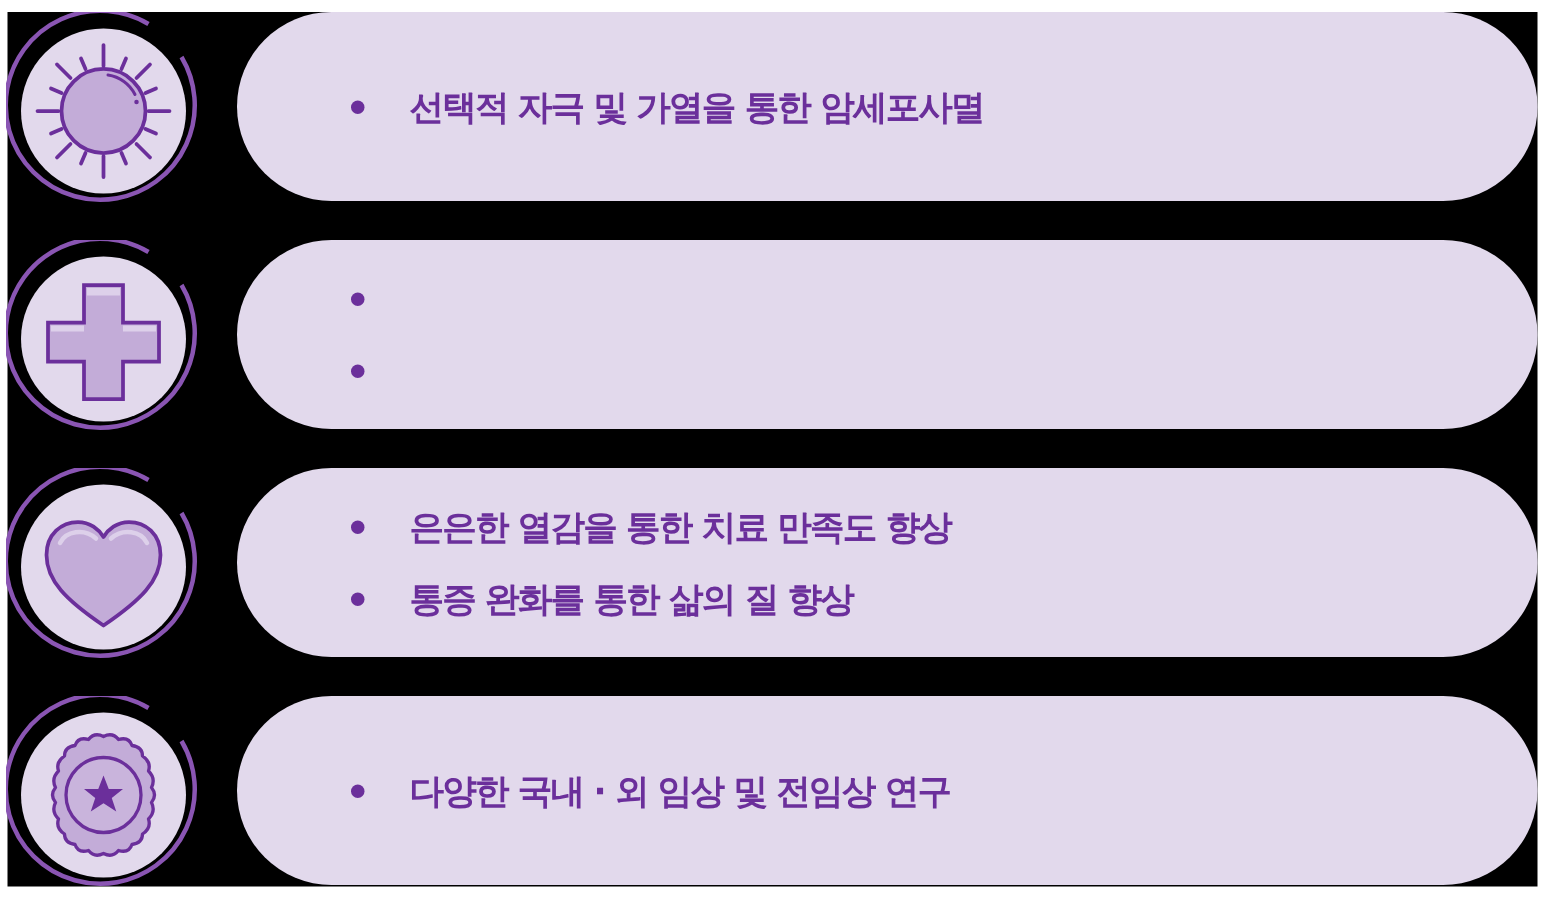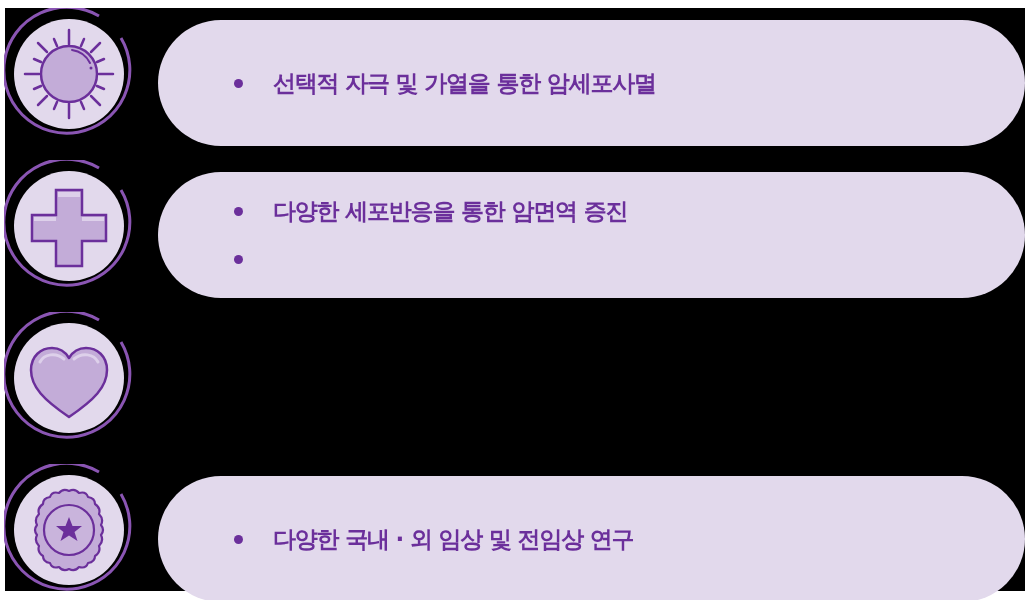--- a/index.html
+++ b/index.html
@@ -21,21 +21,21 @@
     left: 0; width: 1030px; height: 126px;
   }
   .icon-wrap {
     position: absolute;
     left: 4px; top: 0px;
     width: 130px; height: 130px;
   }
   .icon-wrap svg { display: block; }
   .pill {
     position: absolute;
-    left: 158px; top: 12px;
+    left: 158px; top: 0;
     width: 867px; height: 126px;
     background: #e2d9ec;
     border-radius: 63px;
   }
   .bullets {
     position: absolute;
     left: 70px; top: 0; right: 40px; bottom: 0;
     display: flex; flex-direction: column; justify-content: center;
     list-style: none; margin: 0; padding: 0;
   }
@@ -106,38 +106,49 @@
       <path d="M 52 30 H 78 V 55 H 102 V 81 H 78 V 106 H 52 V 81 H 28 V 55 H 52 Z" fill="#c3acd8" stroke="#6b2f9b" stroke-width="2.5" stroke-linejoin="miter"></path>
       <rect x="54" y="32" width="22" height="5" fill="#ddd0ea"></rect>
       <rect x="30" y="57" width="22" height="4" fill="#ddd0ea"></rect>
       <rect x="78" y="57" width="22" height="4" fill="#ddd0ea"></rect>
     </svg>
   </div>
   <div class="pill">
     <ul class="bullets">
       <li class="bullet">
           <span class="dot"></span>
-          <span>다양한 세포반응을 통한 암면역 증진</span>
         </li>
       <li class="bullet">
           <span class="dot"></span>
         </li>
     </ul>
   </div>
 </div>
 
 <div class="row" style="top:312px;">
   <div class="icon-wrap">
     <svg width="130" height="130" viewBox="0 0 130 130">
       <path d="M 95 8 A 63 63 0 1 0 117 30" fill="none" stroke="#8a55b3" stroke-width="3"></path>
       <circle cx="65" cy="66" r="55" fill="#e2d9ec"></circle>
       <path d="M 65 105 C 40 88 27 75 27 58 C 27 44 37 36 48 36 C 56 36 62 41 65 46 C 68 41 74 36 82 36 C 93 36 103 44 103 58 C 103 75 90 88 65 105 Z" fill="#c3acd8" stroke="#6b2f9b" stroke-width="2.5" stroke-linejoin="round"></path>
       <path d="M 36 50 C 40 42 52 40 60 47" fill="none" stroke="#ddd0ea" stroke-width="3" stroke-linecap="round"></path>
       <path d="M 70 47 C 78 40 90 42 94 50" fill="none" stroke="#ddd0ea" stroke-width="3" stroke-linecap="round"></path>
     </svg>
+  </div>
+  <div class="pill">
+    <ul class="bullets">
+      <li class="bullet">
+          <span class="dot"></span>
+          <span>은은한 열감을 통한 치료 만족도 향상</span>
+        </li>
+      <li class="bullet">
+          <span class="dot"></span>
+          <span>통증 완화를 통한 삶의 질 향상</span>
+        </li>
+    </ul>
   </div>
 </div>
 
 <div class="row" style="top:464px;">
   <div class="icon-wrap">
     <svg width="130" height="130" viewBox="0 0 130 130">
       <path d="M 95 8 A 63 63 0 1 0 117 30" fill="none" stroke="#8a55b3" stroke-width="3"></path>
       <circle cx="65" cy="66" r="55" fill="#e2d9ec"></circle>
       <path d="M 65 27 Q 71 24 75 29 Q 82 27 84 33 Q 91 34 91 40 Q 97 44 95 50 Q 100 55 97 61 Q 101 66 97 71 Q 100 77 95 82 Q 97 88 91 92 Q 91 98 84 99 Q 82 105 75 103 Q 71 108 65 105 Q 59 108 55 103 Q 48 105 46 99 Q 39 98 39 92 Q 33 88 35 82 Q 30 77 33 71 Q 29 66 33 61 Q 30 55 35 50 Q 33 44 39 40 Q 39 34 46 33 Q 48 27 55 29 Q 59 24 65 27 Z" fill="#c3acd8" stroke="#6b2f9b" stroke-width="2.2" stroke-linejoin="round"></path>
       <circle cx="65" cy="66" r="25" fill="#c9b4dc" stroke="#6b2f9b" stroke-width="2.2"></circle>

